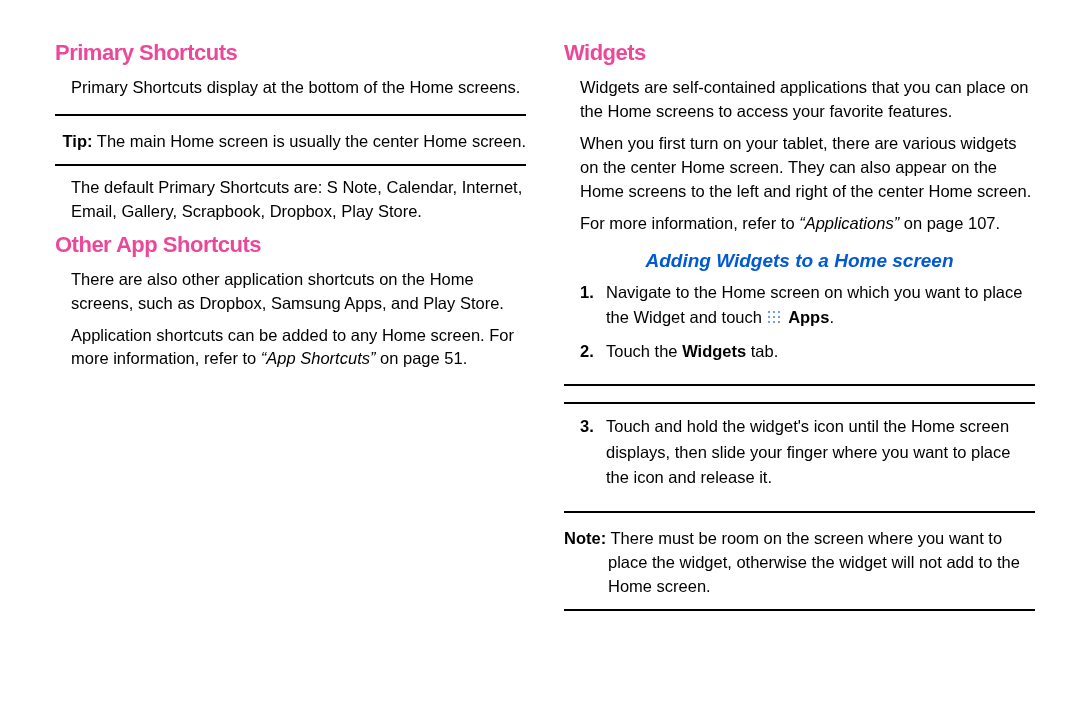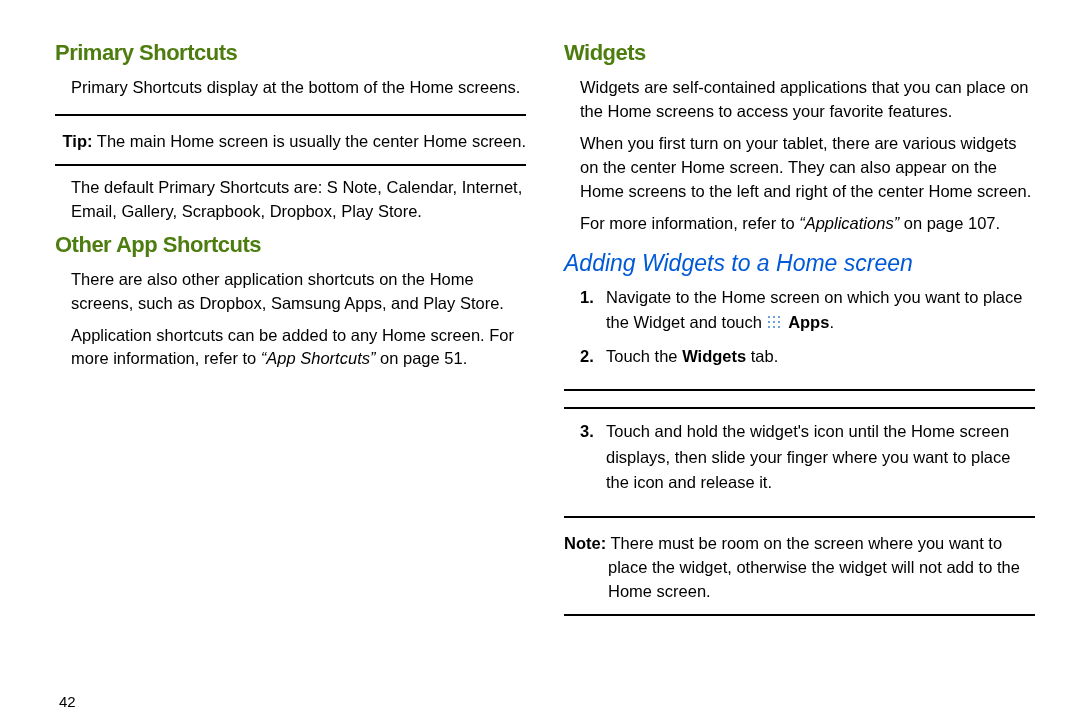--- a/index.html
+++ b/index.html
@@ -24,33 +24,34 @@
     flex-direction: column;
   }
   .col.right {
     padding-right: 10px;
     padding-left: 10px;
   }
   .h1 {
     font-family: Arial, Helvetica, sans-serif;
     font-weight: 900;
     letter-spacing: -0.5px;
-    color: #4d7c0f;
+    color: #ec4899;
     font-size: 22px;
     margin-bottom: 10px;
     margin-top: 0px;
   }
   .h2 {
     font-family: Arial, Helvetica, sans-serif;
-    font-weight: 400;
+    font-weight: 700;
     font-style: italic;
     color: #0059d6;
-    font-size: 23px;
+    font-size: 19px;
     margin-top: 6px;
     margin-bottom: 8px;
+    text-align: center;
   }
   .para {
     font-size: 16.5px;
     line-height: 1.45;
     margin-bottom: 8px;
     padding-left: 16px;
   }
   .ital-ref { font-style: italic; }
   .bld { font-weight: 700; }
   hr.rule {
@@ -139,21 +140,20 @@
 
     <div class="h1">Other App Shortcuts</div>
 
     <div class="para">There are also other application shortcuts on the Home screens, such as Dropbox, Samsung Apps, and Play Store.</div>
 
 
     <div class="para">
       <span>Application shortcuts can be added to any Home screen. For more information, refer to </span><span class="ital-ref">“App Shortcuts”</span><span> on page 51.</span>
     </div>
 
-    <div class="pagenum">42</div>
   </div>
 
   <div class="col right">
     <div class="h1">Widgets</div>
     <div class="para">Widgets are self-contained applications that you can place on the Home screens to access your favorite features.</div>
     <div class="para">When you first turn on your tablet, there are various widgets on the center Home screen. They can also appear on the Home screens to the left and right of the center Home screen.</div>
     <div class="para">
       <span>For more information, refer to </span><span class="ital-ref">“Applications”</span><span> on page 107.</span>
     </div>
 

